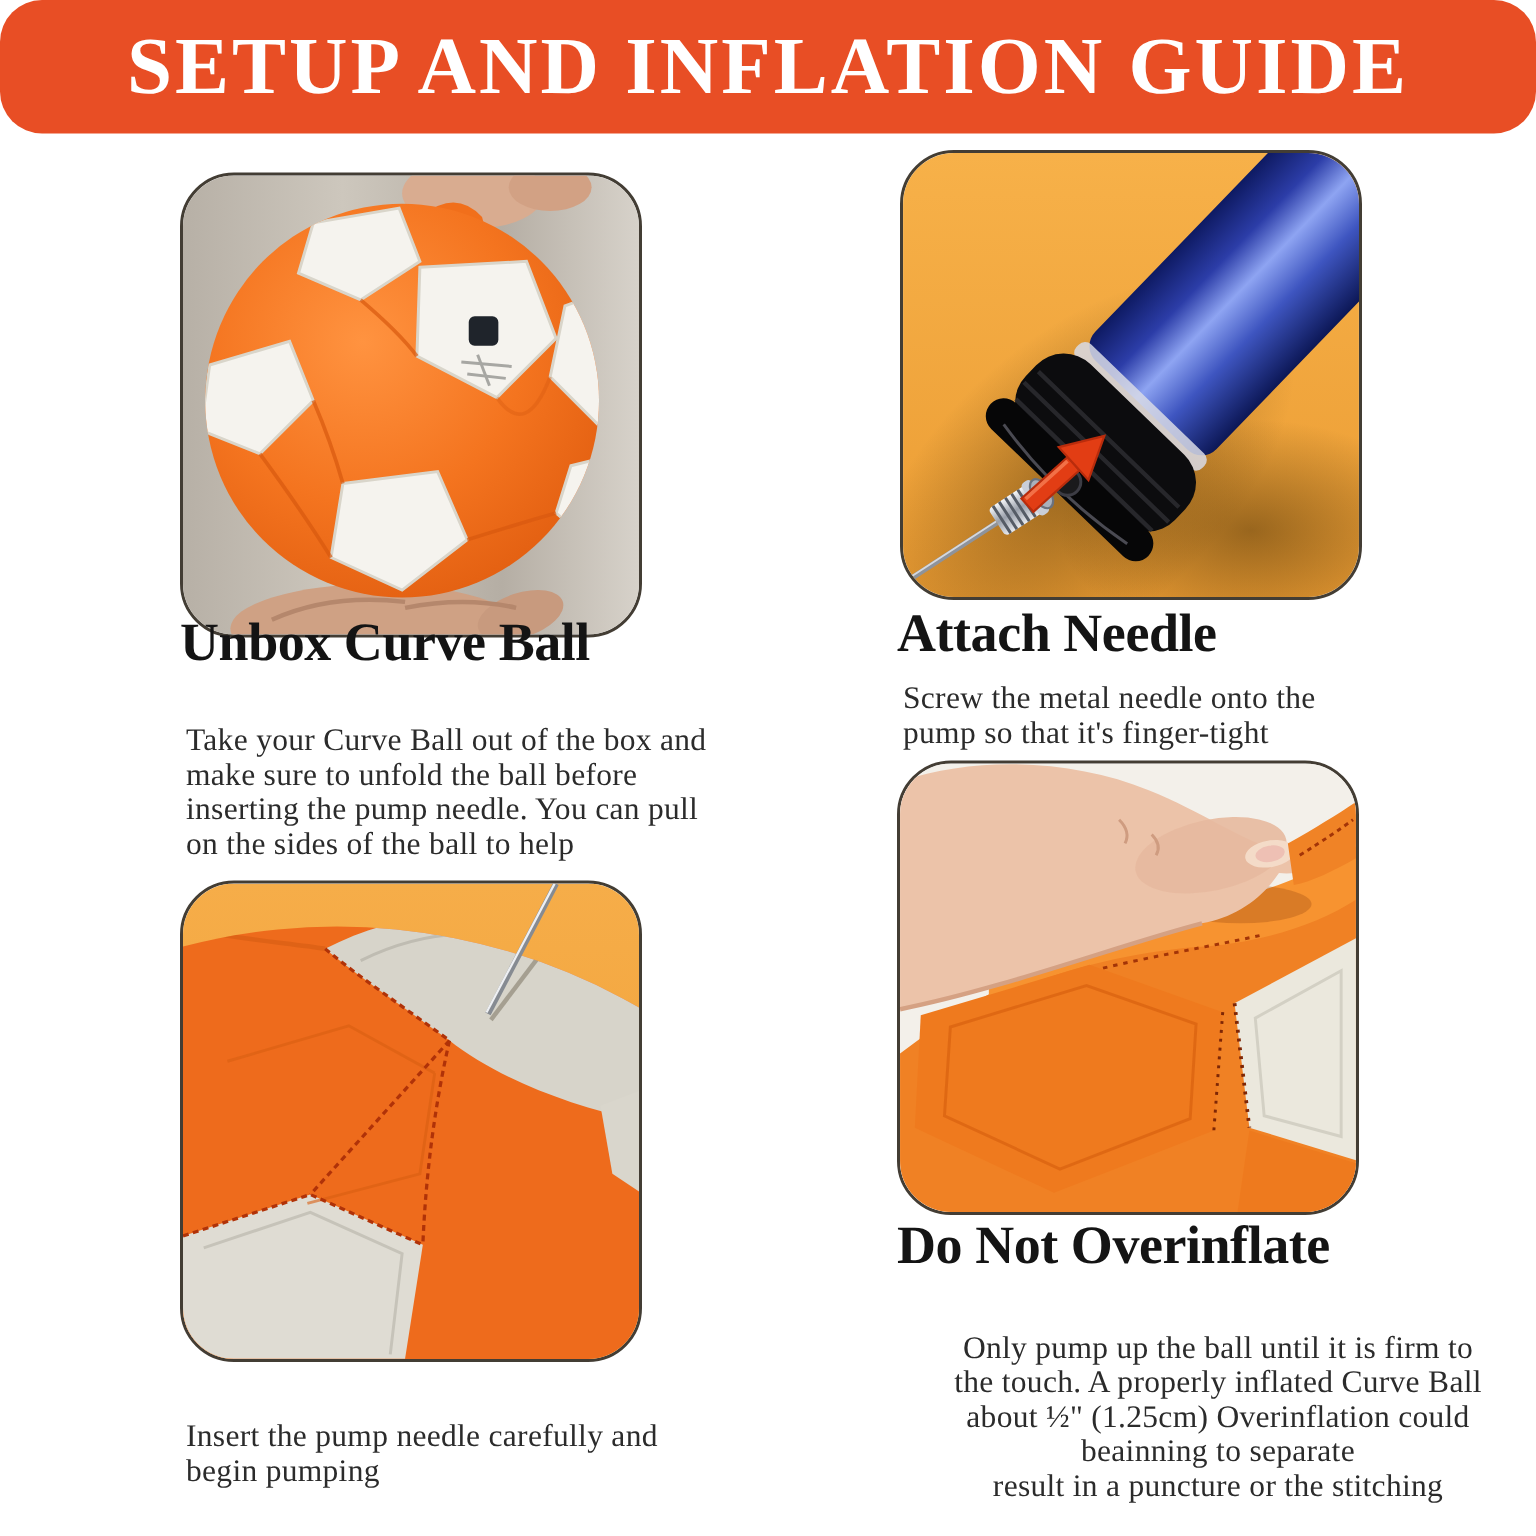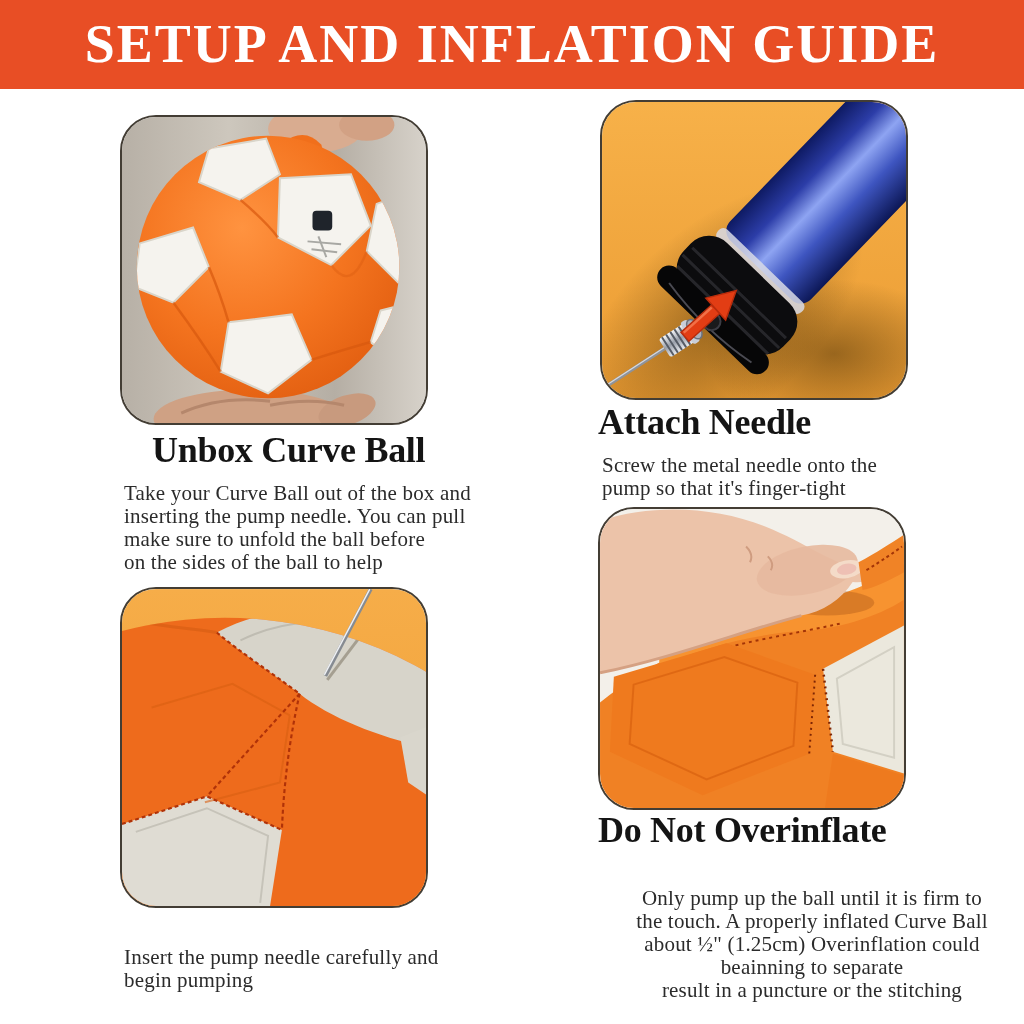--- a/index.html
+++ b/index.html
@@ -1,36 +1,36 @@
 <!DOCTYPE html>
 <html><head>
 <meta charset="utf-8">
 <style>
   html,body{margin:0;padding:0;}
   body{width:1024px;height:1024px;background:#ffffff;overflow:hidden;
        font-family:"Liberation Serif", serif;}
   .page{position:relative;width:1024px;height:1024px;background:#fff;}
 
   .banner{position:absolute;left:0;top:0;width:1024px;height:89px;
-          background:#e84e25;display:flex;align-items:center;justify-content:center;}
+          background:#e84e25;display:flex;align-items:center;justify-content:center;border-radius:28px;}
   .banner h1{margin:0;color:#ffffff;font-size:54px;font-weight:700;
              letter-spacing:2px;line-height:85px;white-space:nowrap;}
 
   .photo{position:absolute;margin:0;border:2px solid #433d34;border-radius:36px;
          overflow:hidden;background:#eee;box-sizing:border-box;}
   .photo svg{display:block;width:100%;height:100%;}
 
   .step-heading{position:absolute;margin:0;font-size:36px;font-weight:700;
                 color:#141414;letter-spacing:-0.3px;line-height:1.05;white-space:nowrap;}
   .step-body{position:absolute;margin:4px;font-size:21px;line-height:23px;
              color:#2b2b2b;letter-spacing:0.2px;}
   .step-body div{white-space:nowrap;}
 
   #sec1-img{left:120px;top:115px;width:308px;height:310px;}
-  #sec1-h  {left:120px;top:432px;margin-left:32px;}
+  #sec1-h  {left:120px;top:410px;}
   #sec1-p  {left:120px;top:478px;width:420px;}
 
   #sec2-img{left:600px;top:100px;width:308px;height:300px;}
   #sec2-h  {left:598px;top:404px;}
   #sec2-p  {left:598px;top:450px;width:420px;}
 
   #sec3-img{left:120px;top:587px;width:308px;height:321px;}
   #sec3-h  {left:120px;top:897px;}
   #sec3-p  {left:120px;top:942px;width:420px;}
 
@@ -94,22 +94,22 @@
           <path d="M188,126 L222,129"></path>
             <path d="M192,134 L218,137"></path>
             <path d="M199,121 L207,142"></path>
         </g>
       </g>
     </svg>
   </figure>
   <h2 class="step-heading" id="sec1-h">Unbox Curve Ball</h2>
   <div class="step-body" id="sec1-p">
     <div>Take your Curve Ball out of the box and</div>
+    <div>make sure to unfold the ball before</div>
     <div>inserting the pump needle. You can pull</div>
-    <div>make sure to unfold the ball before</div>
     <div>on the sides of the ball to help</div>
   </div>
 
   <figure class="photo" id="sec2-img">
     <svg viewBox="0 0 308 300">
       <defs>
         <linearGradient id="bg2" x1="0" y1="0" x2="0" y2="1">
           <stop offset="0" stop-color="#f7b149"></stop>
             <stop offset="1" stop-color="#eb9c33"></stop>
         </linearGradient>

